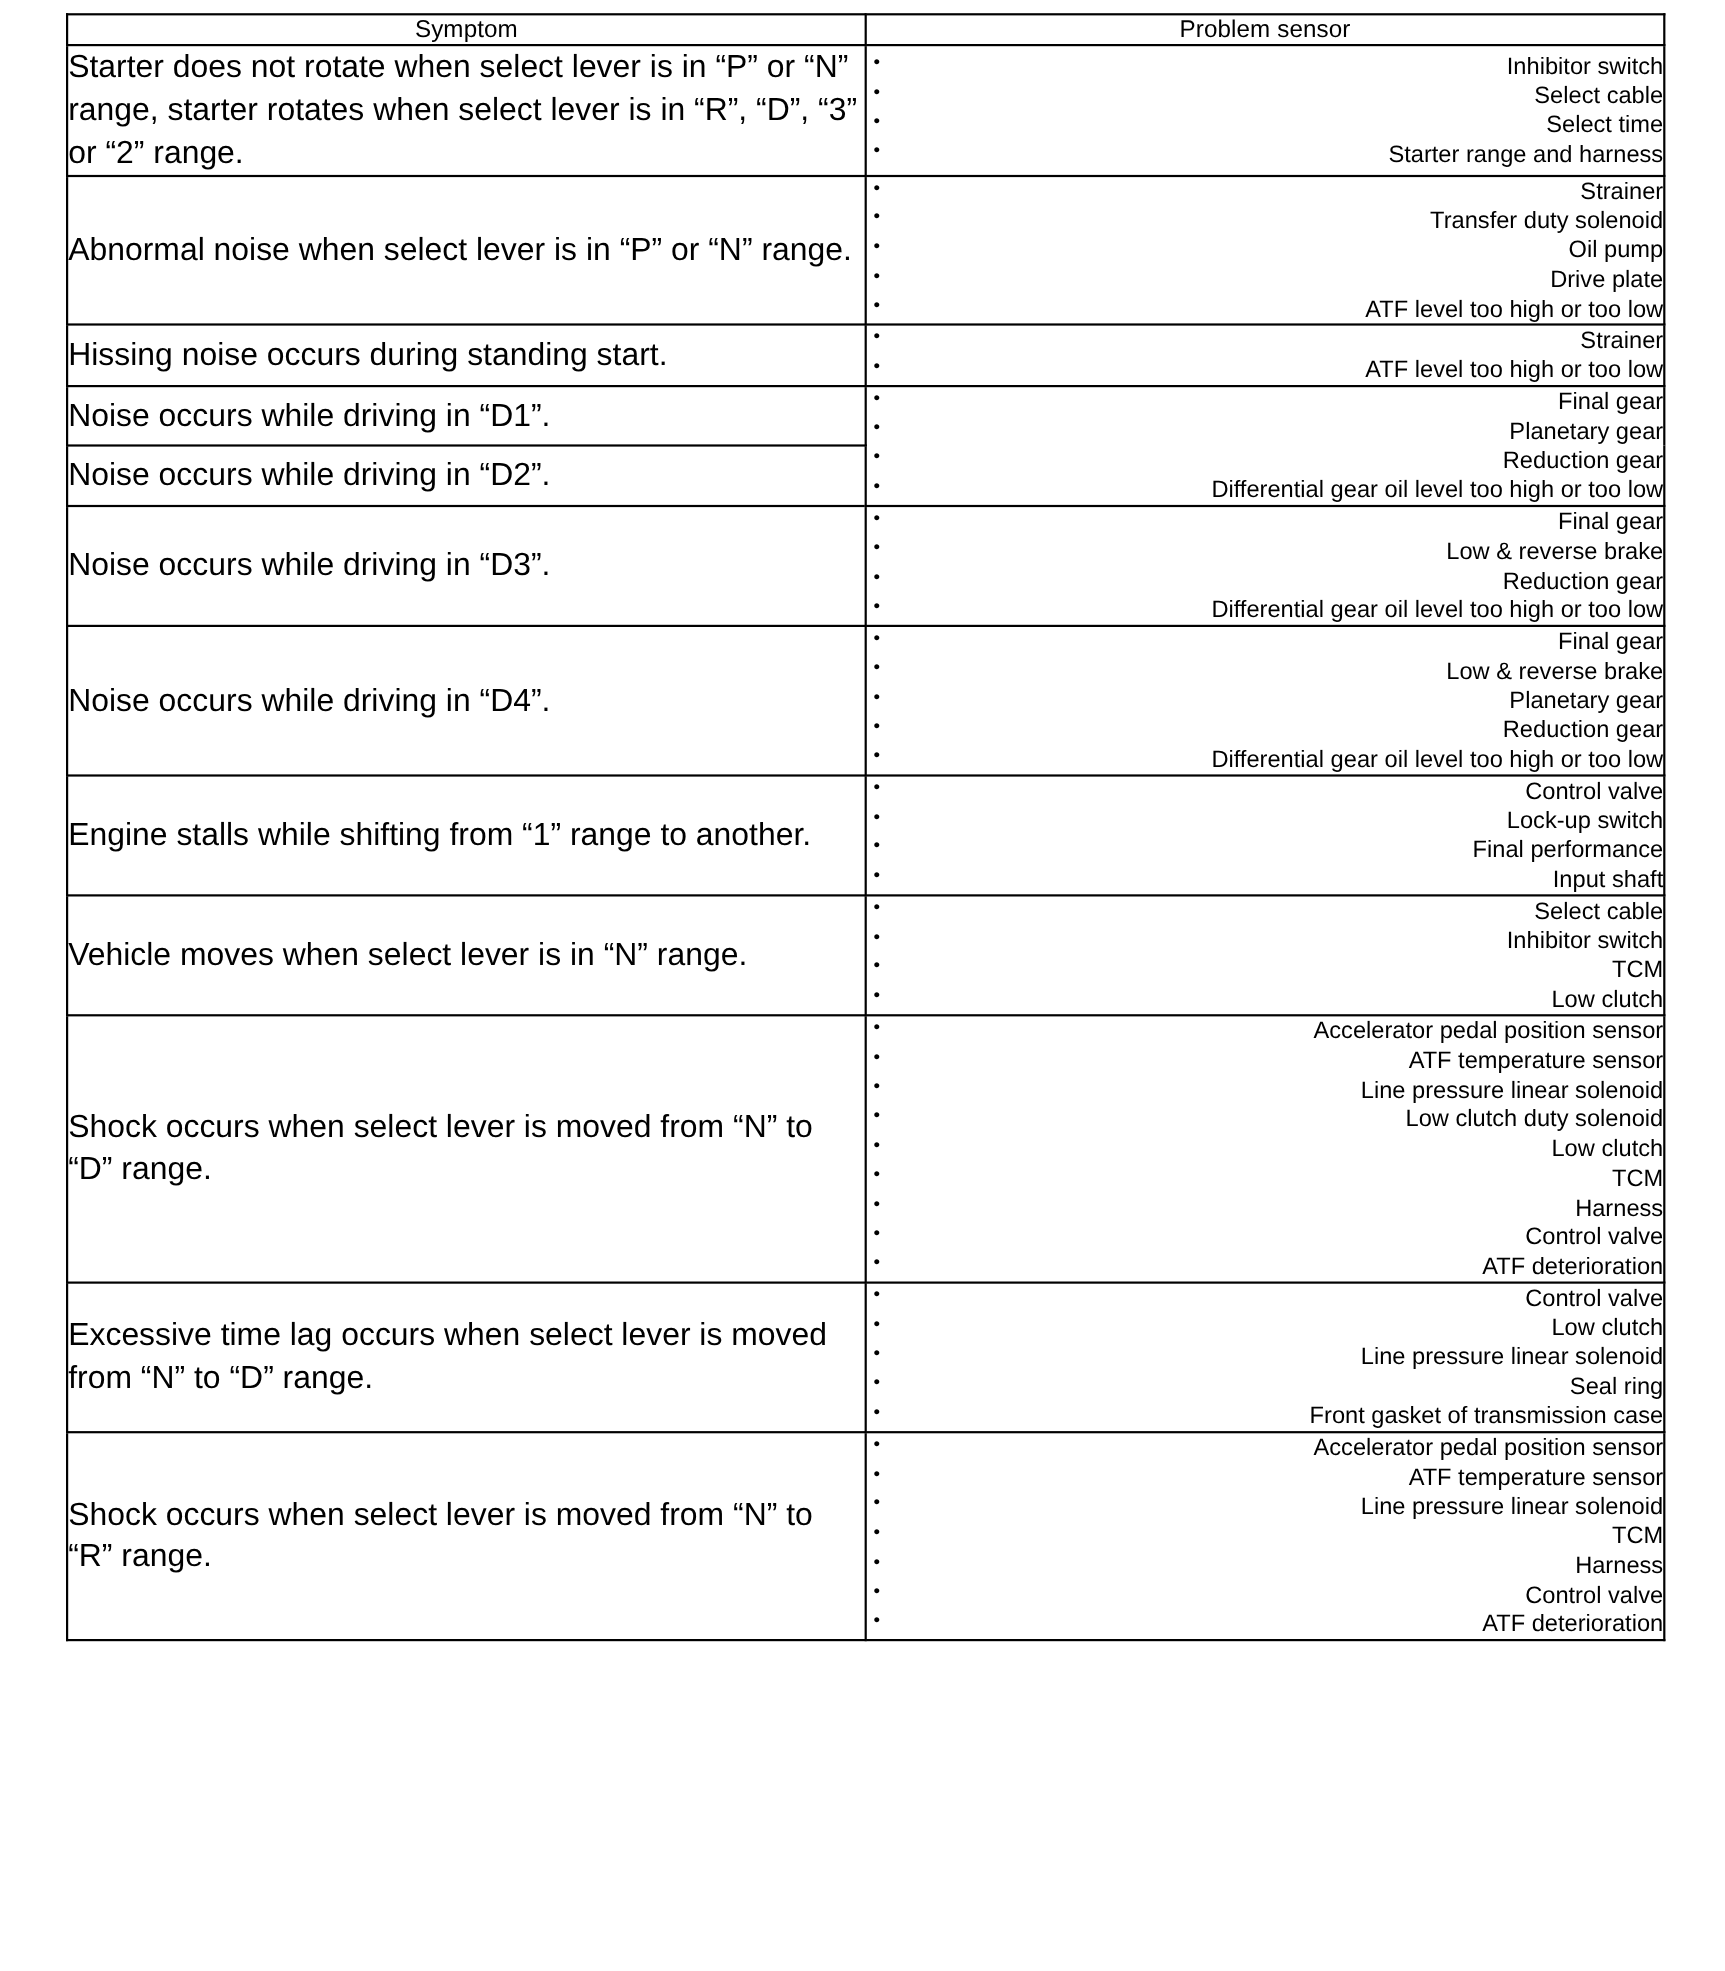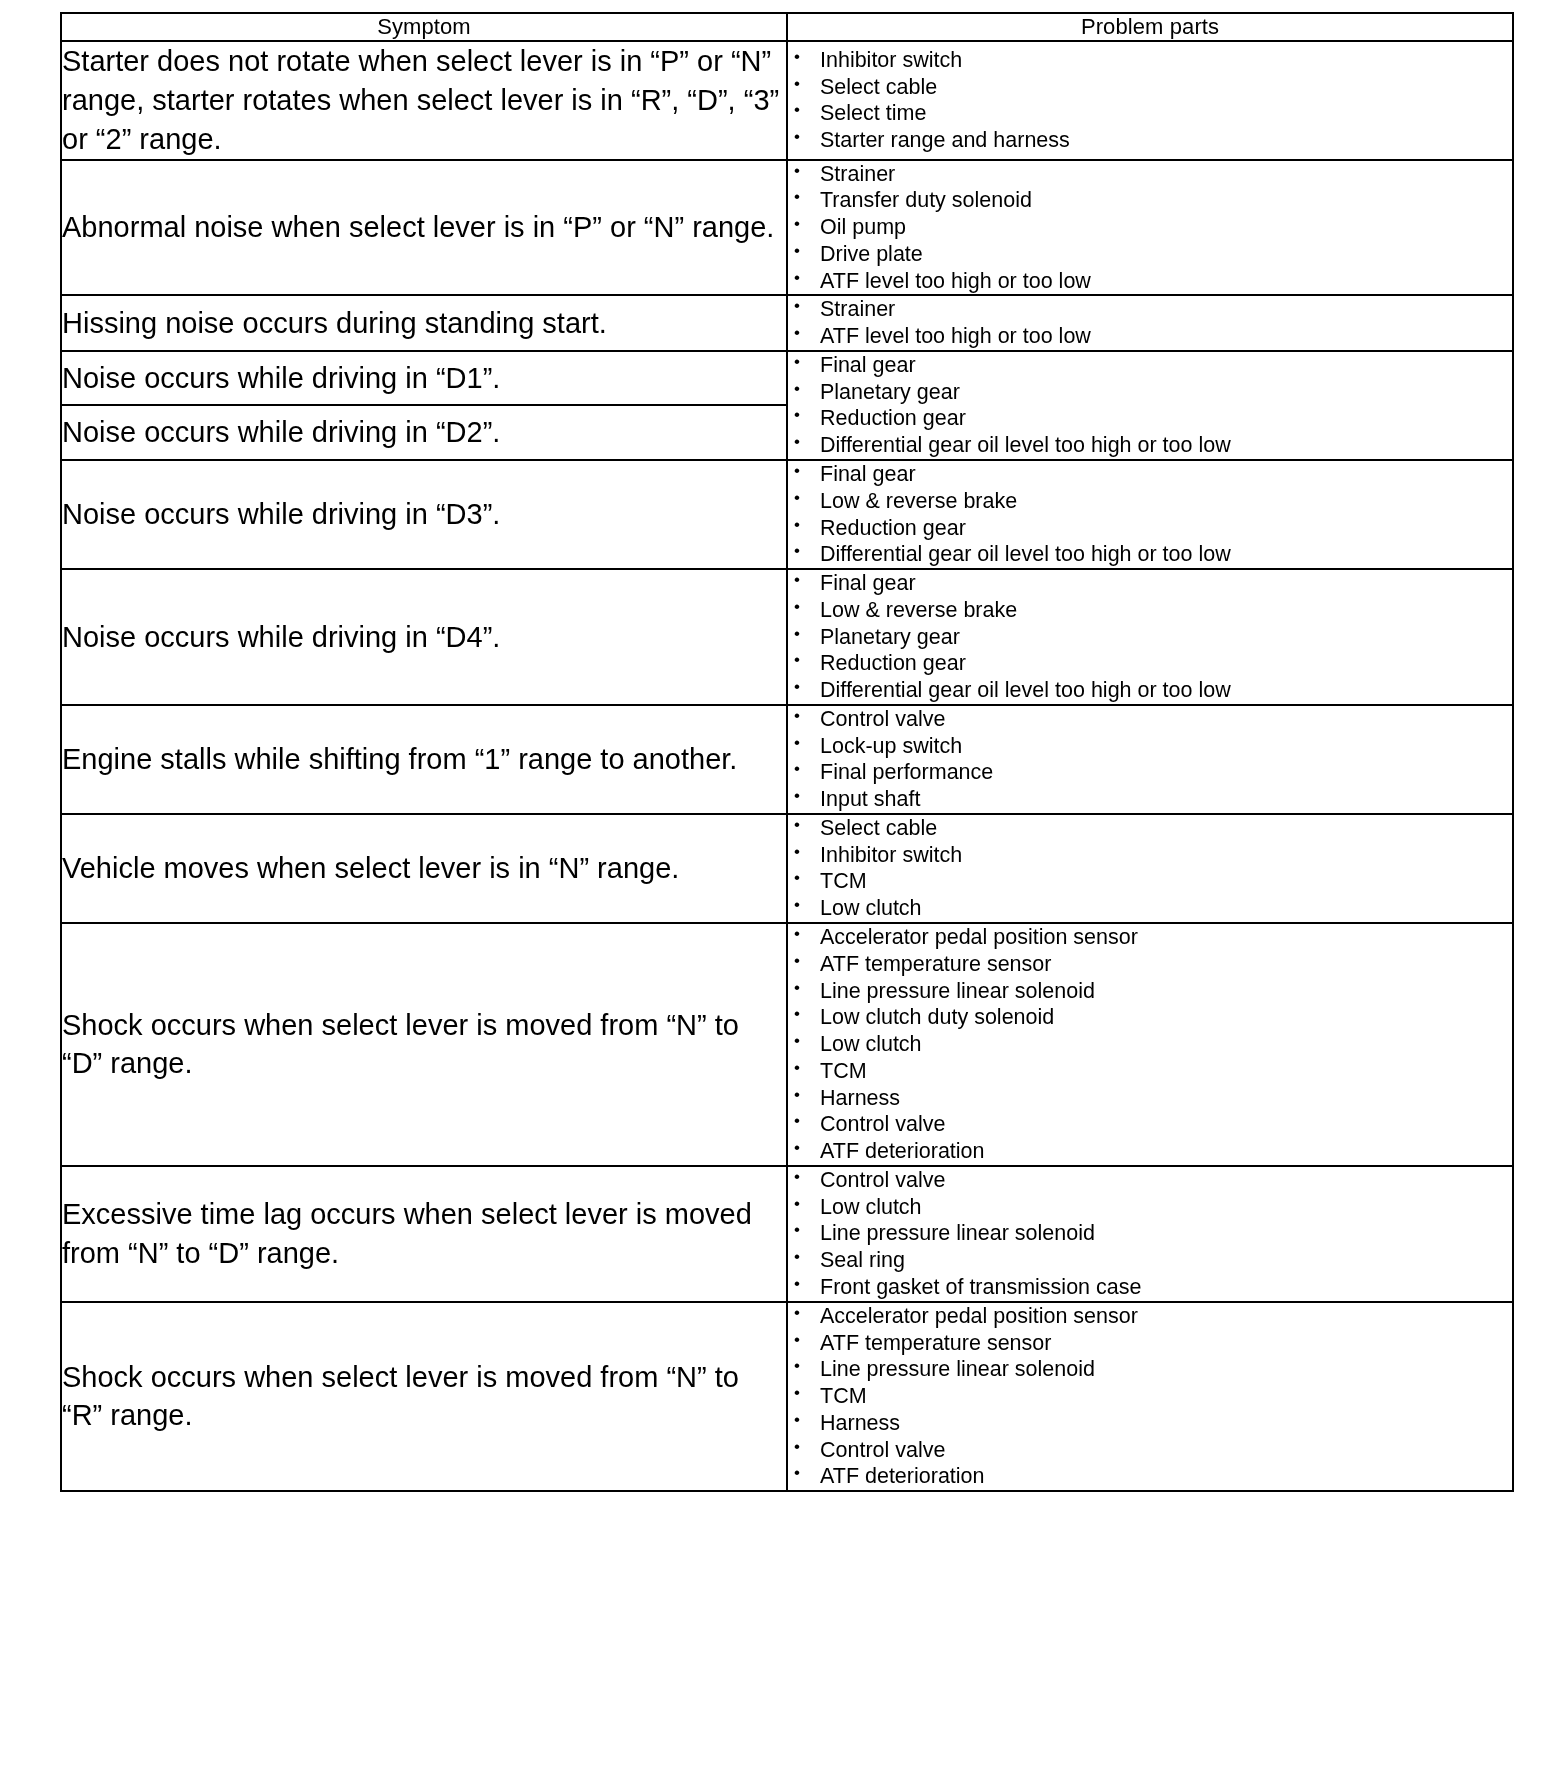--- a/index.html
+++ b/index.html
@@ -54,20 +54,21 @@
     list-style: none;
     margin: 0;
     padding: 0;
   }
   ul.partlist li {
     font-size: 21.5px;
     line-height: 1.245;
     position: relative;
     padding-left: 32px;
     white-space: nowrap;
+    text-align: right;
   }
   ul.partlist li::before {
     content: "\2022";
     position: absolute;
     left: 6px;
     top: -1px;
     font-size: 17px;
   }
   
   td.span2 { vertical-align: middle; }
@@ -77,21 +78,21 @@
 
 <div class="page">
   <table class="diag">
     <colgroup>
         <col class="c1">
         <col class="c2">
       </colgroup>
     <thead>
       <tr>
         <th class="head">Symptom</th>
-        <th class="head">Problem parts</th>
+        <th class="head">Problem sensor</th>
       </tr>
     </thead>
     <tbody>
 
       <tr>
         <td class="symptom">Starter does not rotate when select lever is in “P” or “N” range, starter rotates when select lever is in “R”, “D”, “3” or “2” range.</td>
         <td class="parts">
           <ul class="partlist">
             <li>Inhibitor switch</li>
             <li>Select cable</li>

